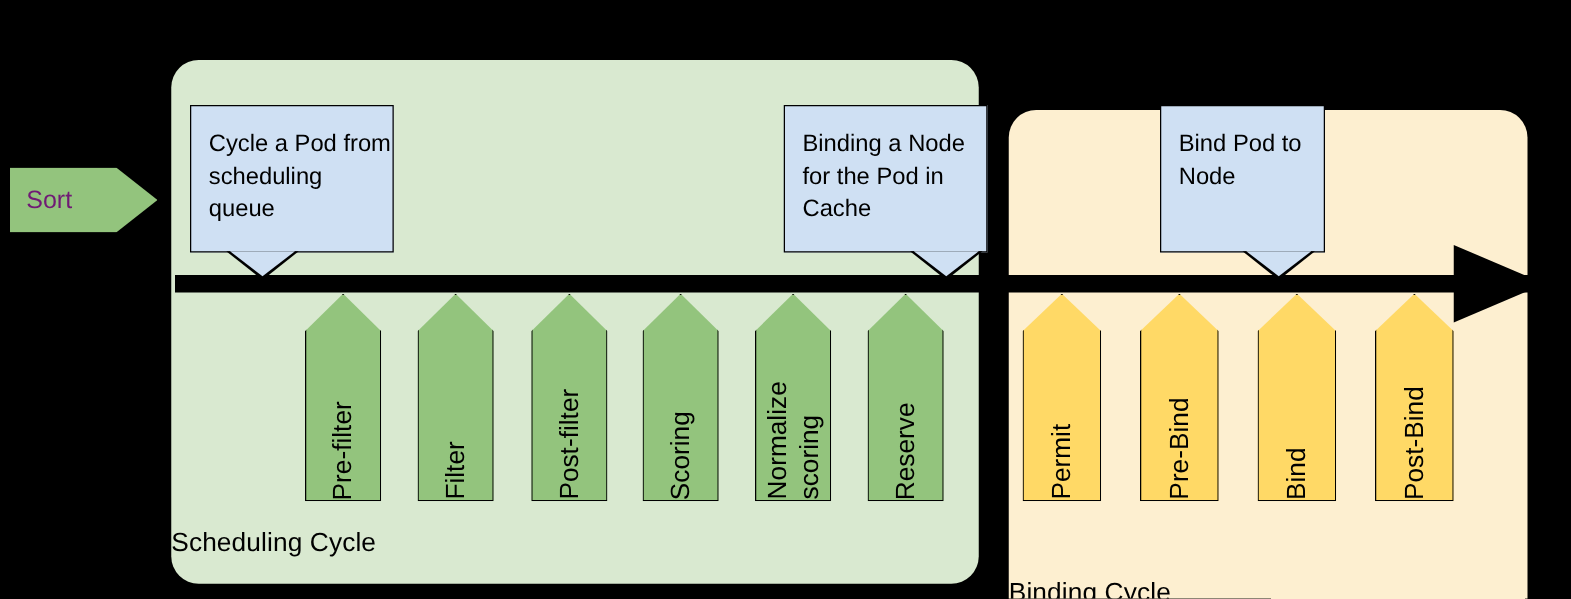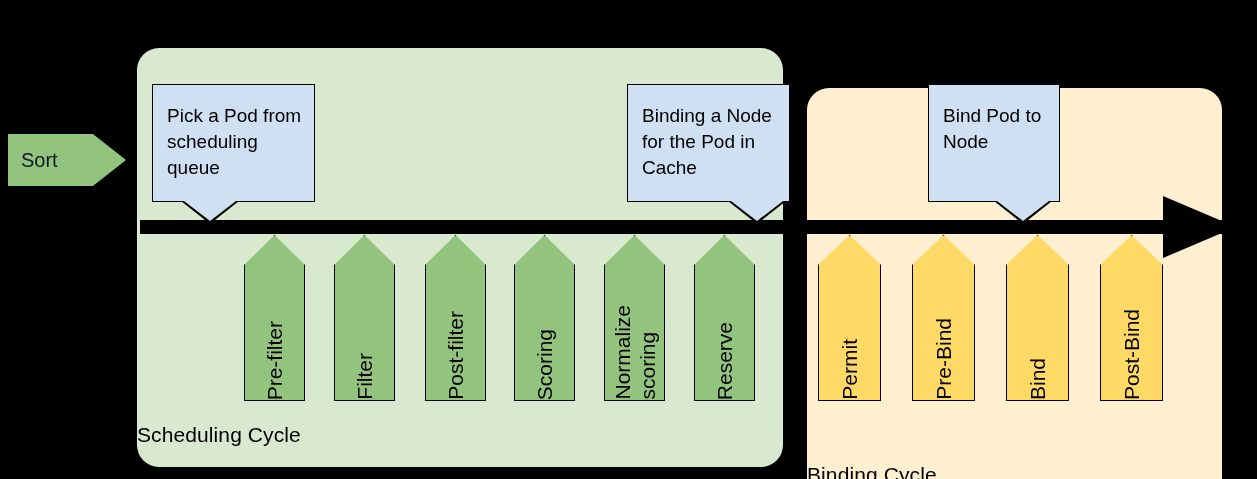--- a/index.html
+++ b/index.html
@@ -75,21 +75,21 @@
     top: 134px;
     width: 118px;
     height: 52px;
     background: #93c47d;
     clip-path: polygon(0 0, 72% 0, 100% 50%, 72% 100%, 0 100%);
     display: flex;
     align-items: center;
   }
   #sort-arrow .sort-label {
     font-size: 20px;
-    color: #0f172a;
+    color: #701a75;
     padding-left: 13px;
   }
 
   
   .callout {
     position: absolute;
     background: #cfe0f3;
     border: 1px solid #000000;
     box-sizing: border-box;
     font-size: 19px;
@@ -187,21 +187,21 @@
   </div>
 
   <div id="timeline-bar"></div>
   <div id="timeline-arrowhead"></div>
 
   <div id="sort-arrow">
     <span class="sort-label">Sort</span>
   </div>
 
   <div class="callout" id="callout-pick-pod">
-    <span class="callout-text">Pick a Pod from scheduling queue</span>
+    <span class="callout-text">Cycle a Pod from scheduling queue</span>
     <span class="tail-outer"></span>
     <span class="tail-inner"></span>
   </div>
 
   <div class="callout" id="callout-reserve-node">
     <span class="callout-text">Binding a Node for the Pod in Cache</span>
     <span class="tail-outer"></span>
     <span class="tail-inner"></span>
   </div>
 

